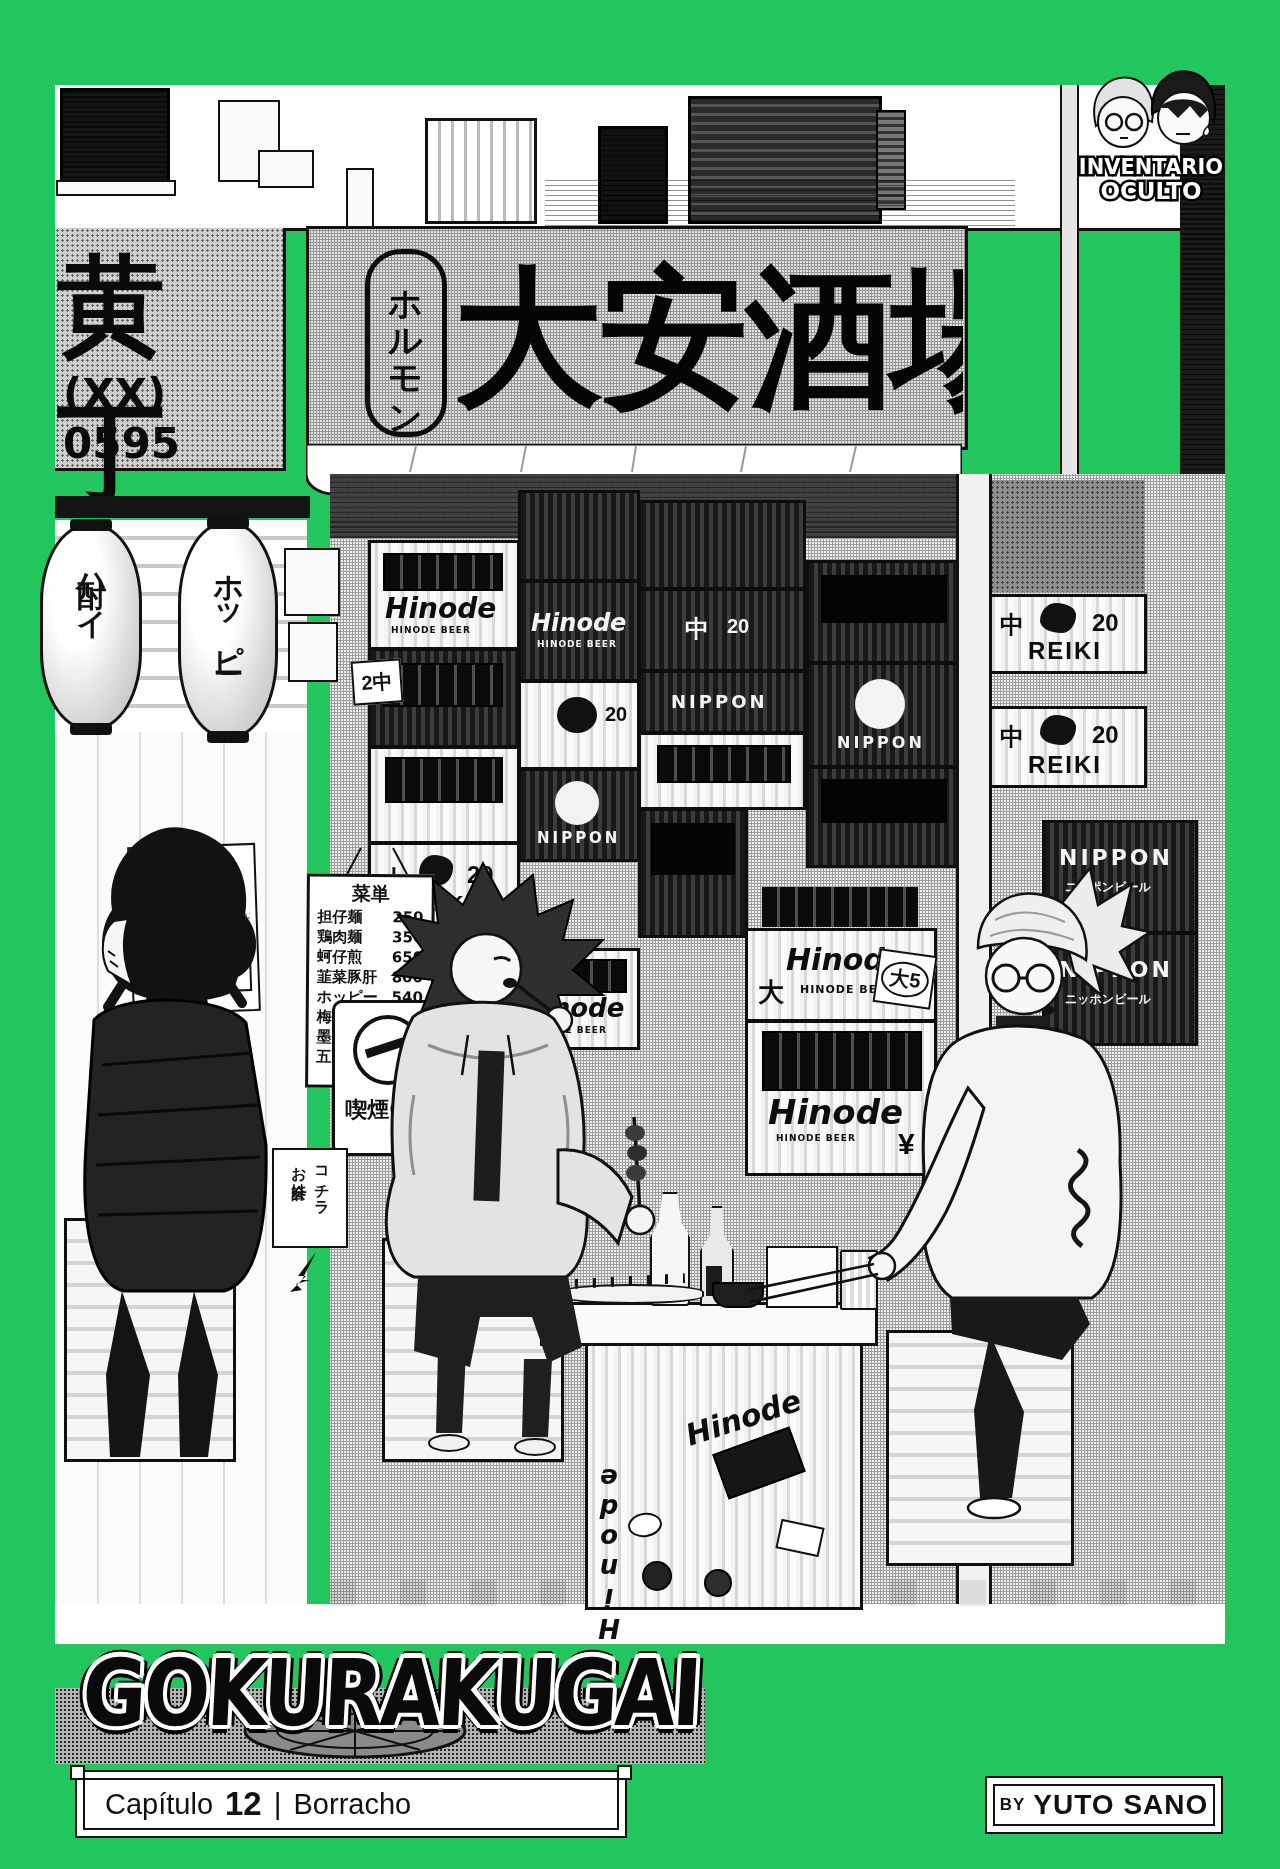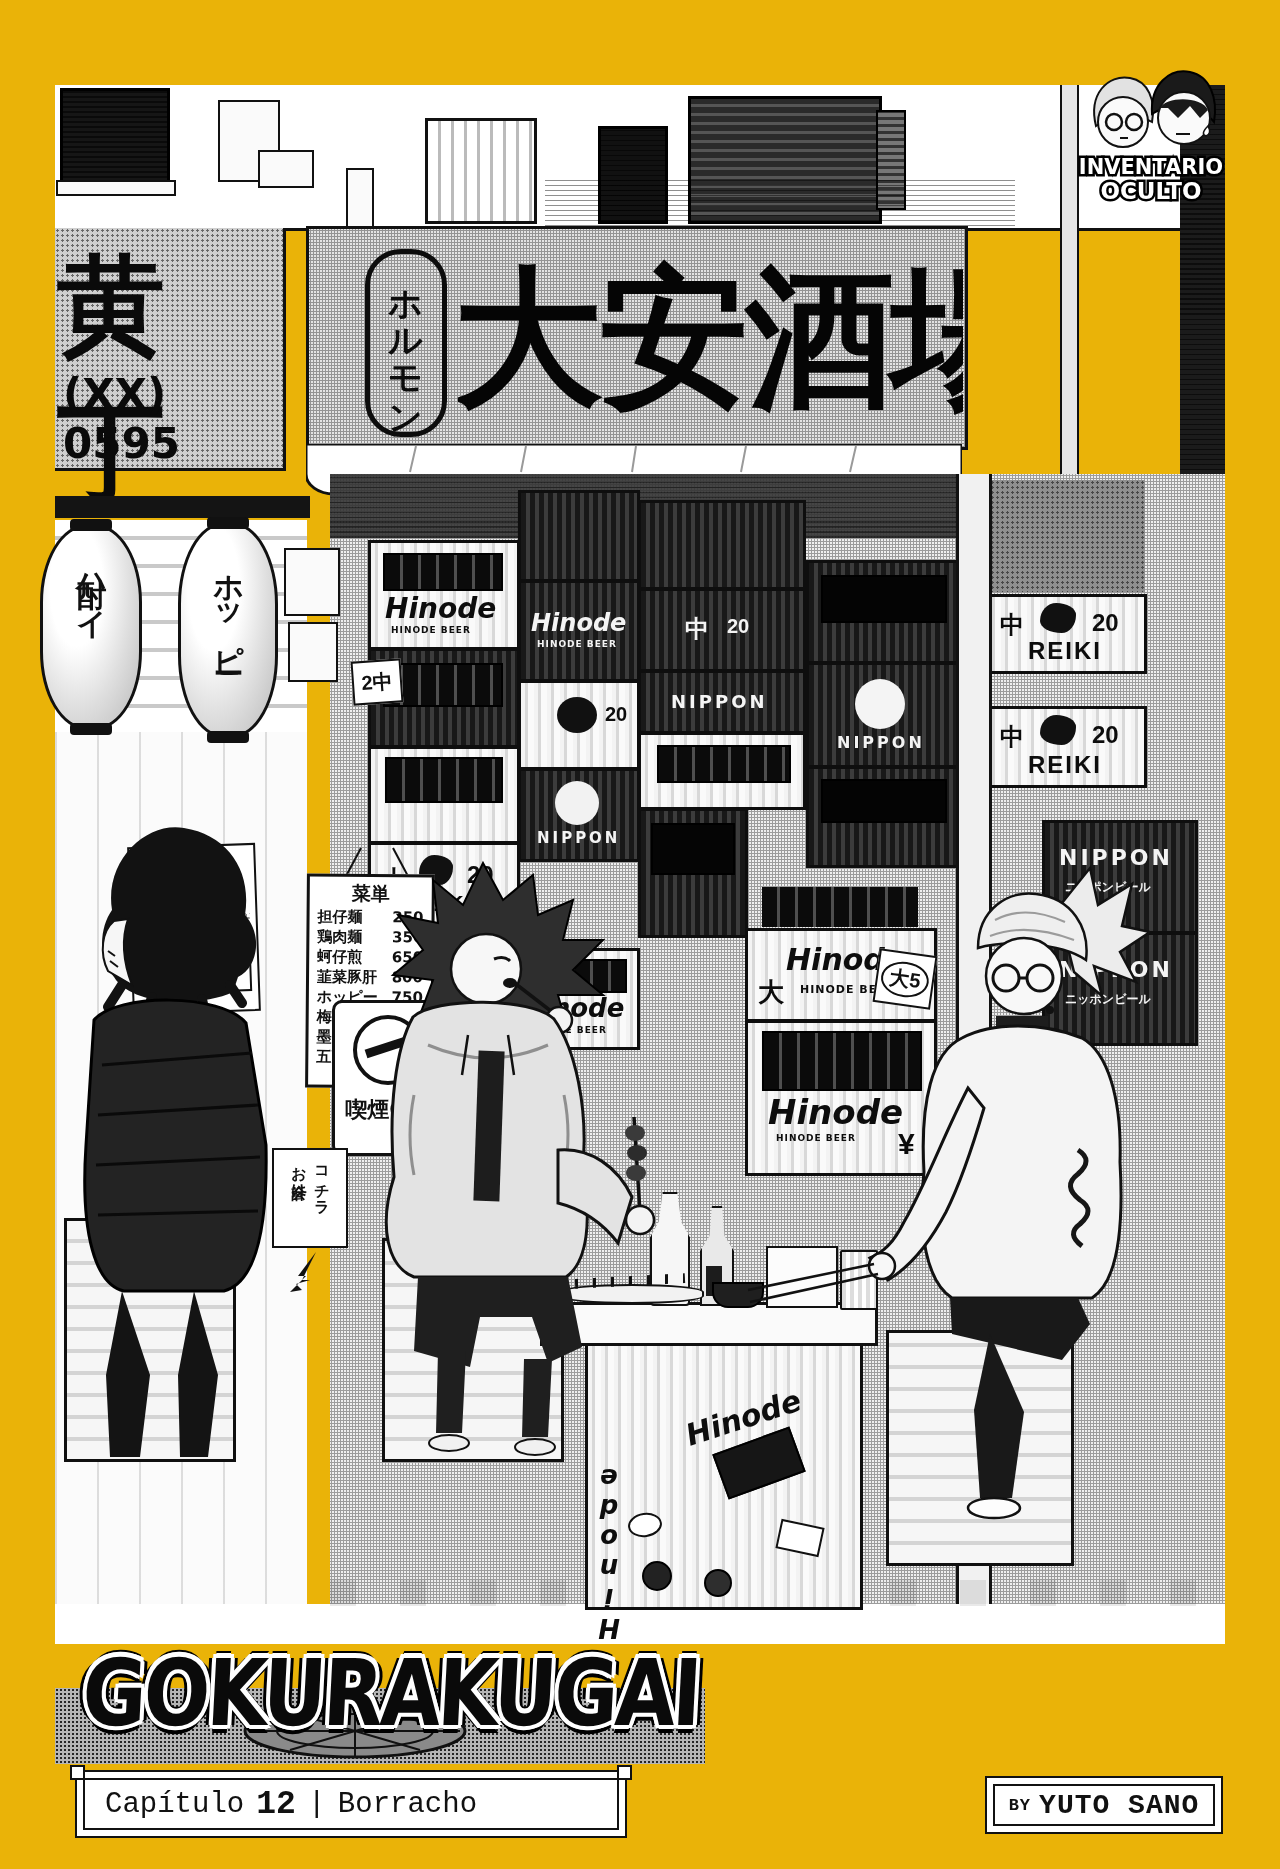--- a/index.html
+++ b/index.html
@@ -1,16 +1,16 @@
 <!DOCTYPE html>
 <html><head>
 <meta charset="utf-8">
 <style>
   html,body{margin:0;padding:0;background:#ffffff;}
-  .page{position:relative;width:1280px;height:1869px;background:#eab308;overflow:hidden;
+  .page{position:relative;width:1280px;height:1869px;background:#22c55e;overflow:hidden;
         font-family:"Liberation Sans",sans-serif;color:#111;}
   .abs{position:absolute;}
   
   .tone-dots{background-image:radial-gradient(rgba(0,0,0,.35) 1px,transparent 1.15px);background-size:3px 3px;}
   .tone-dots-big{background-image:radial-gradient(rgba(0,0,0,.5) 1.2px,transparent 1.4px);background-size:5px 5px;}
   .tone-hatch{background-image:repeating-linear-gradient(0deg,rgba(0,0,0,.55) 0 1.5px,transparent 1.5px 5px);}
   .siding{background:repeating-linear-gradient(0deg,#ffffff 0 24px,#c9c9c9 24px 28px);}
   
   .crate{position:absolute;border:3px solid #0e0e0e;
          background:repeating-linear-gradient(90deg,#f3f3f3 0 4px,#d8d8d8 4px 7px,#fafafa 7px 13px);}
@@ -25,21 +25,21 @@
   .tag{position:absolute;background:#fff;border:2px solid #111;display:flex;align-items:center;justify-content:center;font-weight:bold;}
   .plank{background:#fafafa;border:2px solid #111;}
   .speed{background-image:repeating-linear-gradient(90deg,rgba(0,0,0,.25) 0 26px,transparent 26px 70px);}
   .stool{position:absolute;border:3px solid #101010;background:
      repeating-linear-gradient(0deg,#f6f6f6 0 18px,#d4d4d4 18px 22px);}
   .titleband{background-image:radial-gradient(rgba(0,0,0,.8) 1.1px,transparent 1.3px);background-size:4px 4px;}
   .gokutitle{font-family:"DejaVu Sans",sans-serif;font-weight:900;font-size:78px;letter-spacing:-3px;
      color:#0a0a0a;transform:skewX(-3deg) scaleY(1.18);transform-origin:left bottom;white-space:nowrap;
      text-shadow:-4px 0 0 #fff,4px 0 0 #fff,0 -4px 0 #fff,0 4px 0 #fff,-3px -3px 0 #fff,3px -3px 0 #fff,-3px 3px 0 #fff,3px 3px 0 #fff,
                  -7px 0 0 #000,7px 0 0 #000,0 7px 0 #000,0 -6px 0 #000;}
-  .serif{font-family:Liberation Mono, monospace;}
+  .serif{font-family:Liberation Sans, sans-serif;}
   .footerbox{position:absolute;border:2.5px solid #111;background:#fff;}
   .footerbox .inner{position:absolute;inset:6px;border:2px solid #111;display:flex;align-items:center;}
   .cornersq{position:absolute;width:11px;height:11px;border:2px solid #111;background:#fff;}
   .menu-row{display:flex;justify-content:space-between;font-size:15px;line-height:20px;font-weight:bold;
             font-family:"DejaVu Sans",sans-serif;}
   .lantern{position:absolute;border:3px solid #111;border-radius:46%/38%;
      background:radial-gradient(ellipse at 35% 30%,#ffffff 0 30%,#e0e0e0 60%,#b9b9b9 100%);}
   .lantern .cap{position:absolute;left:28%;right:28%;height:12px;background:#111;border-radius:4px;}
   .lantern .txt{position:absolute;top:14%;left:50%;transform:translateX(-50%);font-weight:bold;font-size:30px;
      font-family:"DejaVu Sans",sans-serif;}
@@ -251,21 +251,21 @@
     <div class="menu-row">
         <span>蚵仔煎</span>
         <span>650</span>
       </div>
     <div class="menu-row">
         <span>韮菜豚肝</span>
         <span>800</span>
       </div>
     <div class="menu-row">
         <span>ホッピー</span>
-        <span>750</span>
+        <span>540</span>
       </div>
     <div class="menu-row">
         <span>梅漬草菇</span>
         <span>600</span>
       </div>
     <div class="menu-row">
         <span>墨肉煎蛋</span>
         <span>850</span>
       </div>
     <div class="menu-row">

